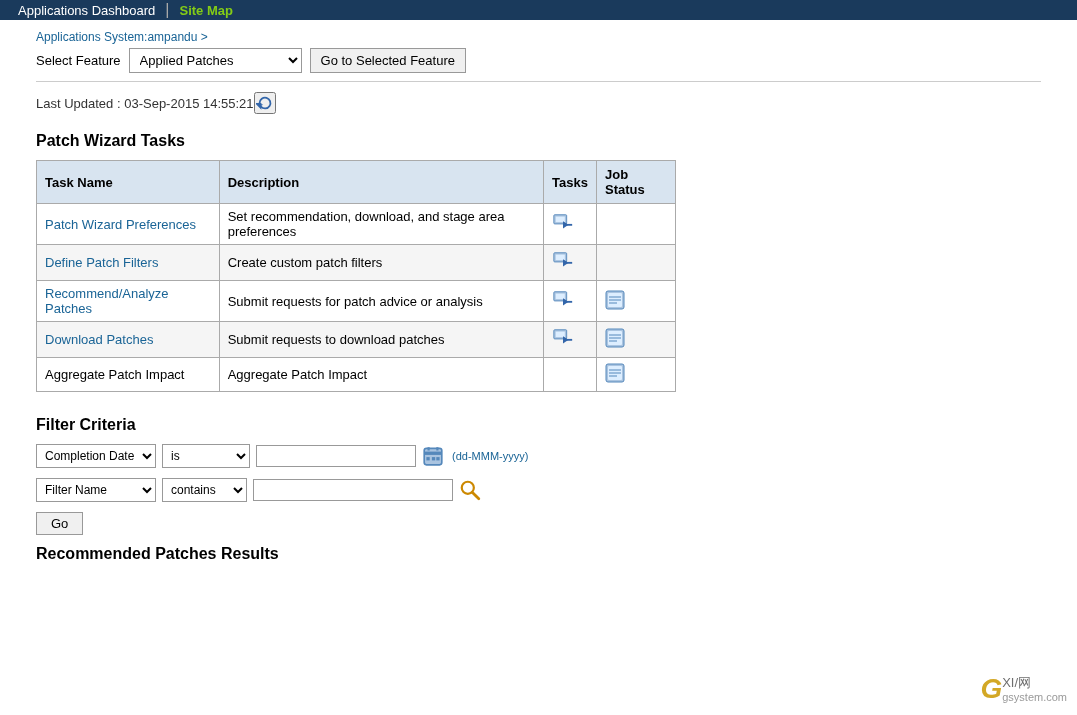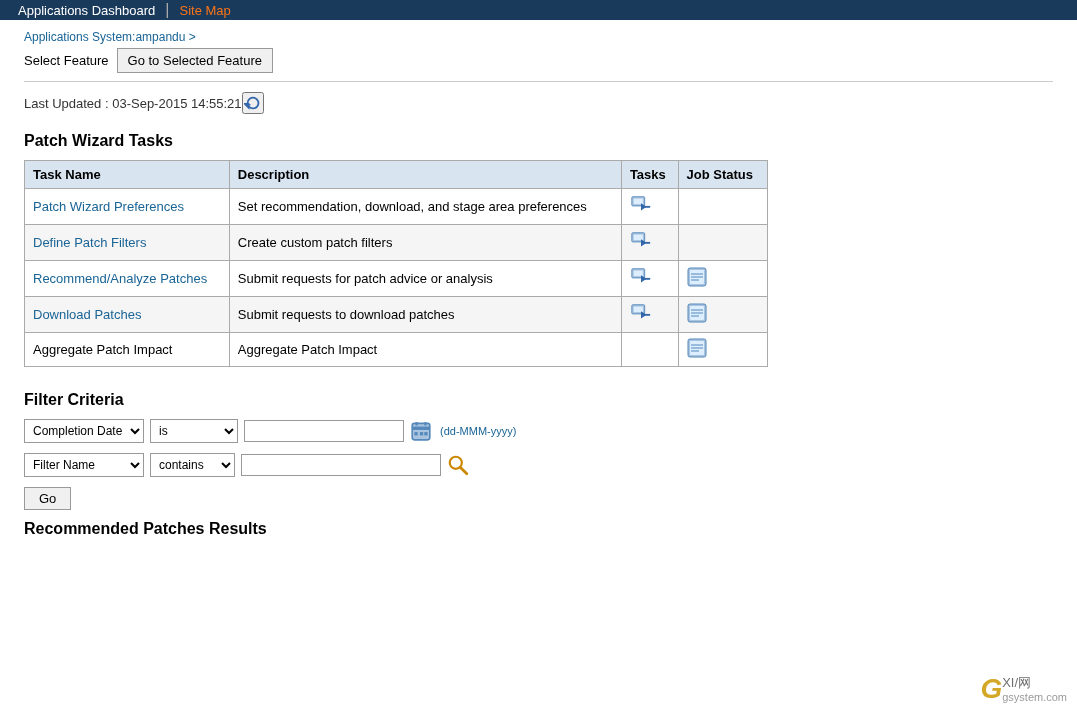--- a/index.html
+++ b/index.html
@@ -17,27 +17,27 @@
       color: #fff;
       text-decoration: none;
       font-size: 13px;
       padding: 0 10px;
     }
     .top-nav .divider {
       color: #aaa;
       font-size: 16px;
     }
     .top-nav .site-map {
-      font-weight: normal;
-      color: #f97316;
+      font-weight: bold;
+      color: #84cc16;
     }
 
     
     .main-content {
-      padding: 10px 24px;
+      padding: 10px 36px;
     }
 
     
     .breadcrumb {
       color: #1a6496;
       font-size: 12px;
       margin-bottom: 4px;
     }
     .breadcrumb a { color: #1a6496; text-decoration: none; }
 
@@ -100,21 +100,21 @@
     .section-heading {
       font-size: 16px;
       font-weight: bold;
       margin-bottom: 10px;
       color: #000;
     }
 
     
     .data-table {
       border-collapse: collapse;
-      width: 744px;
+      width: 640px;
       margin-bottom: 24px;
       font-size: 13px;
     }
     .data-table th {
       background: #d8e4f0;
       border: 1px solid #aaa;
       padding: 6px 8px;
       text-align: left;
       font-weight: bold;
     }
@@ -240,20 +240,26 @@
 
 <div class="main-content">
 
   <div class="breadcrumb">
     <a href="#">Applications System:ampandu  &gt;</a>
   </div>
 
   <div class="page-header-row">
     <div class="feature-selector">
       <label>Select Feature</label>
+      <select>
+        <option>Applied Patches</option>
+        <option>Patch Wizard</option>
+        <option>Recommended Patches</option>
+        <option>Available Patches</option>
+      </select>
       <button>Go to Selected Feature</button>
     </div>
   </div>
 
   <div class="last-updated-row">
     <span>
       <span>Last Updated :</span>
       <span>03-Sep-2015 14:55:21</span>
     </span>
     <button class="refresh-icon" title="Refresh">

